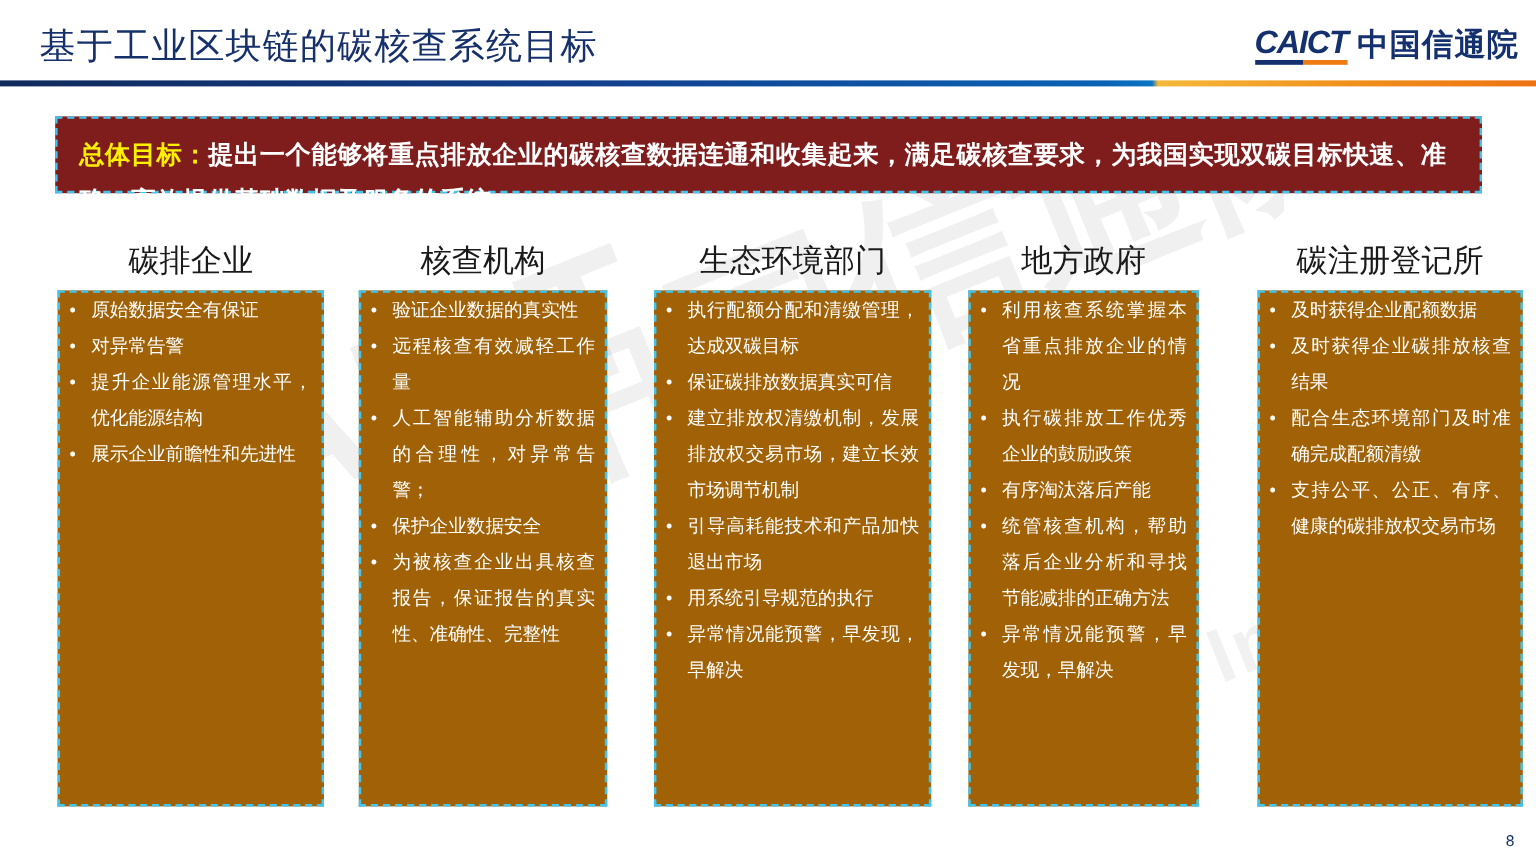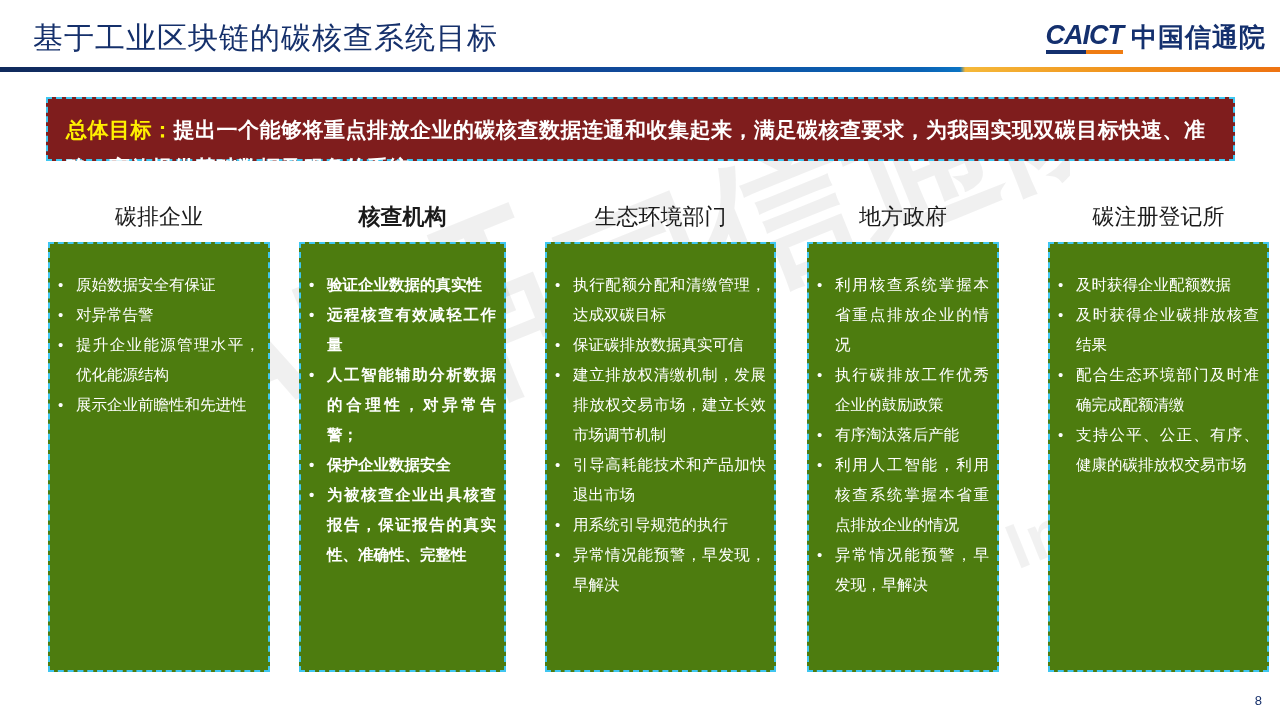--- a/index.html
+++ b/index.html
@@ -138,31 +138,31 @@
     width: 1280px;
     height: 480px;
     z-index: 2;
   }
   .column {
     position: absolute;
     top: 0;
   }
   .col-head {
     text-align: center;
-    font-size: 22px;
+    font-size: 26px;
     color: #1a1a1a;
     height: 42px;
     line-height: 34px;
     white-space: nowrap;
   }
   .col-box {
-    background: #4d7c0f;
+    background: #a16207;
     border: 2px dashed #3fc6f0;
     box-sizing: border-box;
-    padding: 26px 8px 8px 6px;
+    padding: 0 8px 8px 6px;
     height: 430px;
     overflow: hidden;
   }
   .bullet-list {
     margin: 0;
     padding: 0;
     list-style: none;
   }
   .bullet-list li {
     position: relative;
@@ -177,21 +177,21 @@
     content: "\2022";
     position: absolute;
     left: 2px;
     top: 0;
     color: #ffffff;
     font-size: 15px;
   }
 
   
   .c1 { left: 48px;   width: 222px; }
-  .c2 { left: 299px;  width: 207px; font-weight: bold; }
+  .c2 { left: 299px;  width: 207px; }
   .c3 { left: 545px;  width: 231px; }
   .c4 { left: 807px;  width: 192px; }
   .c5 { left: 1020px; width: 221px; margin-left: 28px; }
 
   
   .page-number {
     position: absolute;
     right: 18px;
     bottom: 12px;
     font-size: 13px;
@@ -269,21 +269,21 @@
     </div>
   </div>
 
   <div class="column c4">
     <div class="col-head">地方政府</div>
     <div class="col-box">
       <ul class="bullet-list">
         <li>利用核查系统掌握本省重点排放企业的情况</li>
         <li>执行碳排放工作优秀企业的鼓励政策</li>
         <li>有序淘汰落后产能</li>
-        <li>利用人工智能，利用核查系统掌握本省重点排放企业的情况</li>
+        <li>统管核查机构，帮助落后企业分析和寻找节能减排的正确方法</li>
         <li>异常情况能预警，早发现，早解决</li>
       </ul>
     </div>
   </div>
 
   <div class="column c5">
     <div class="col-head">碳注册登记所</div>
     <div class="col-box">
       <ul class="bullet-list">
         <li>及时获得企业配额数据</li>

